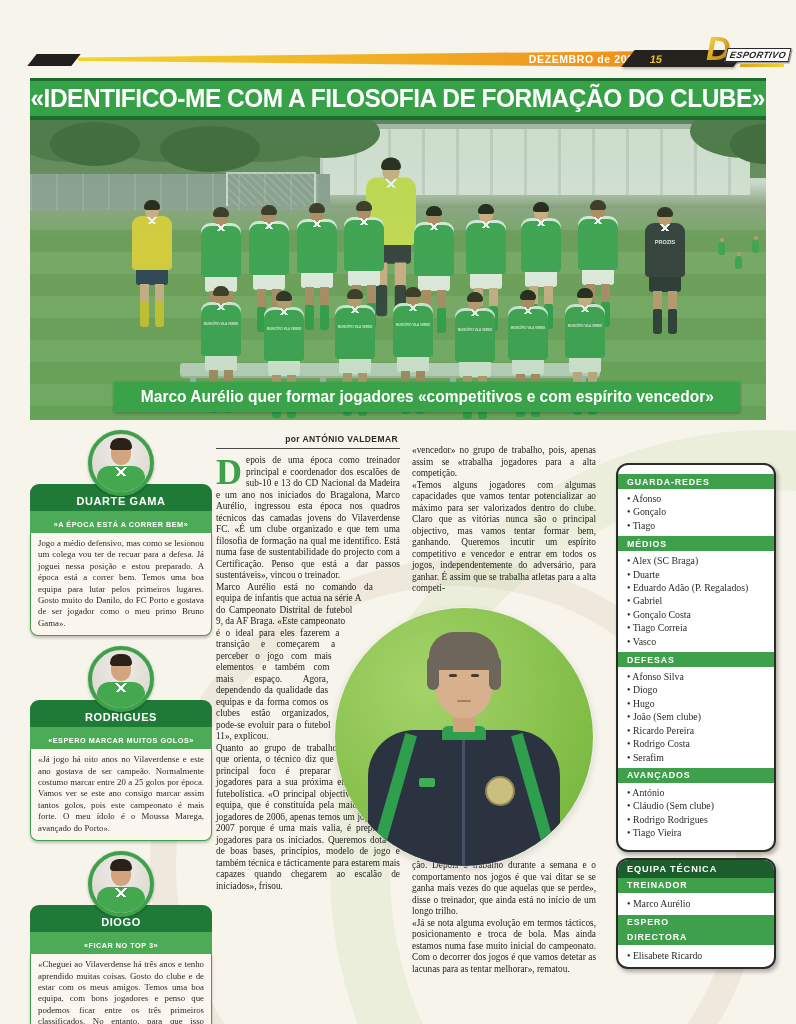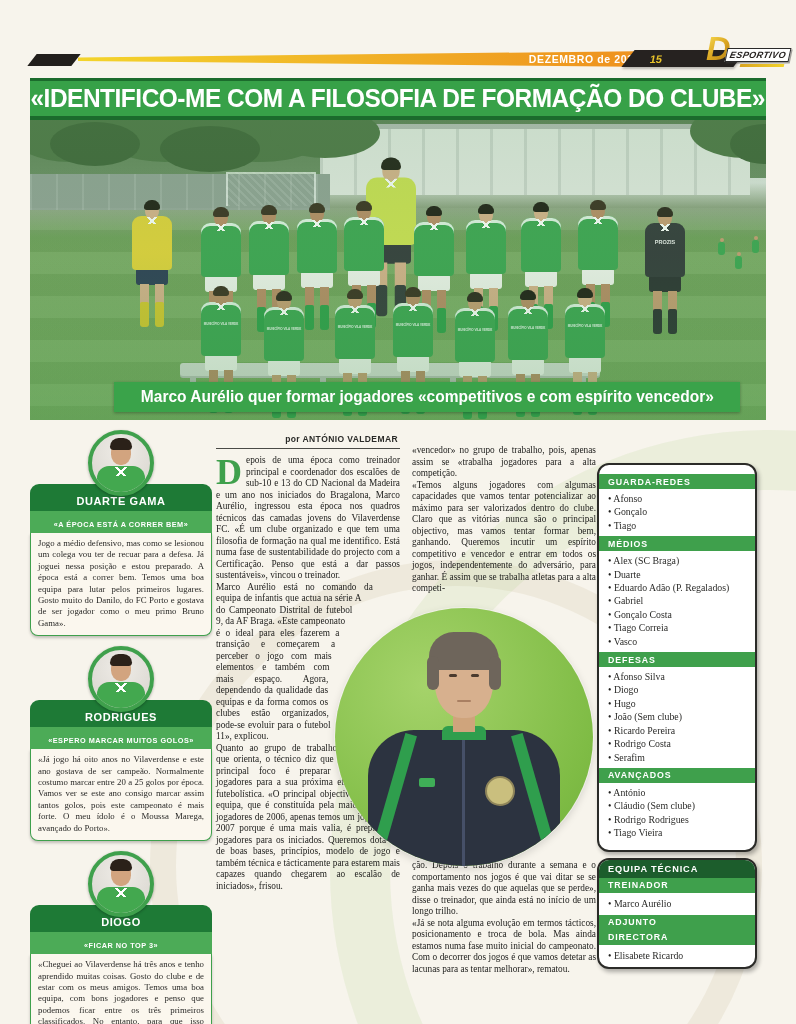--- a/index.html
+++ b/index.html
@@ -154,21 +154,21 @@
   .c-neck{left:118px;top:104px;width:22px;height:20px;background:#cfa47c;}
   .c-head{left:100px;top:36px;width:58px;height:74px;border-radius:46%;background:#d7b08e;}
   .c-hair{left:94px;top:24px;width:70px;height:38px;border-radius:26px 30px 10px 12px;background:#6e655b;}
   .c-hairL{left:92px;top:48px;width:12px;height:34px;border-radius:6px;background:#6e655b;}
   .c-hairR{left:154px;top:48px;width:12px;height:34px;border-radius:6px;background:#6e655b;}
   .c-eyeL{left:114px;top:66px;width:8px;height:2.5px;background:#4a3a2e;border-radius:2px;}
   .c-eyeR{left:136px;top:66px;width:8px;height:2.5px;background:#4a3a2e;border-radius:2px;}
   .c-mouth{left:122px;top:92px;width:14px;height:2px;background:#a97f62;border-radius:2px;}
 
   
-  .sidebar{position:absolute;left:597px;top:463px;width:160px;z-index:6;
+  .sidebar{position:absolute;left:616px;top:463px;width:160px;z-index:6;
            font-family:"Liberation Serif",serif;}
   .squad-box{background:#fff;border:2px solid #2b2b28;border-radius:12px;overflow:hidden;
              box-shadow:2px 3px 4px rgba(0,0,0,.3);padding-top:9px;padding-bottom:6px;}
   .sec-bar{background:#3fa04c;color:#fff;font-family:"Liberation Sans",sans-serif;font-weight:bold;
            font-size:8.8px;letter-spacing:.9px;padding:2.5px 0 2.5px 9px;margin-bottom:3px;}
   .sec-list{margin:0 0 4px 0;}
   .player-row{font-size:9.8px;line-height:13.4px;color:#2a2a28;padding-left:9px;}
   .player-row::before{content:"• ";color:#1d1d1b;}
   .staff-box{margin-top:6px;background:#fff;border:2px solid #2b2b28;border-radius:12px;overflow:hidden;
              box-shadow:2px 3px 4px rgba(0,0,0,.3);}
@@ -613,21 +613,21 @@
 
           <div class="staff-section" data-interactable="false">
             <div class="sec-bar" data-interactable="false">TREINADOR</div>
             <div data-interactable="false">
 
                 <div class="staff-row" data-interactable="false">Marco Aurélio</div>
               </div>
           </div>
 
           <div class="staff-section" data-interactable="false">
-            <div class="sec-bar" data-interactable="false">ADJUNTO</div>
+            <div class="sec-bar" data-interactable="false">ESPERO</div>
           </div>
 
           <div class="staff-section" data-interactable="false">
             <div class="sec-bar" data-interactable="false">DIRECTORA</div>
             <div data-interactable="false">
 
                 <div class="staff-row" data-interactable="false">Elisabete Ricardo</div>
               </div>
           </div>
         </div>

